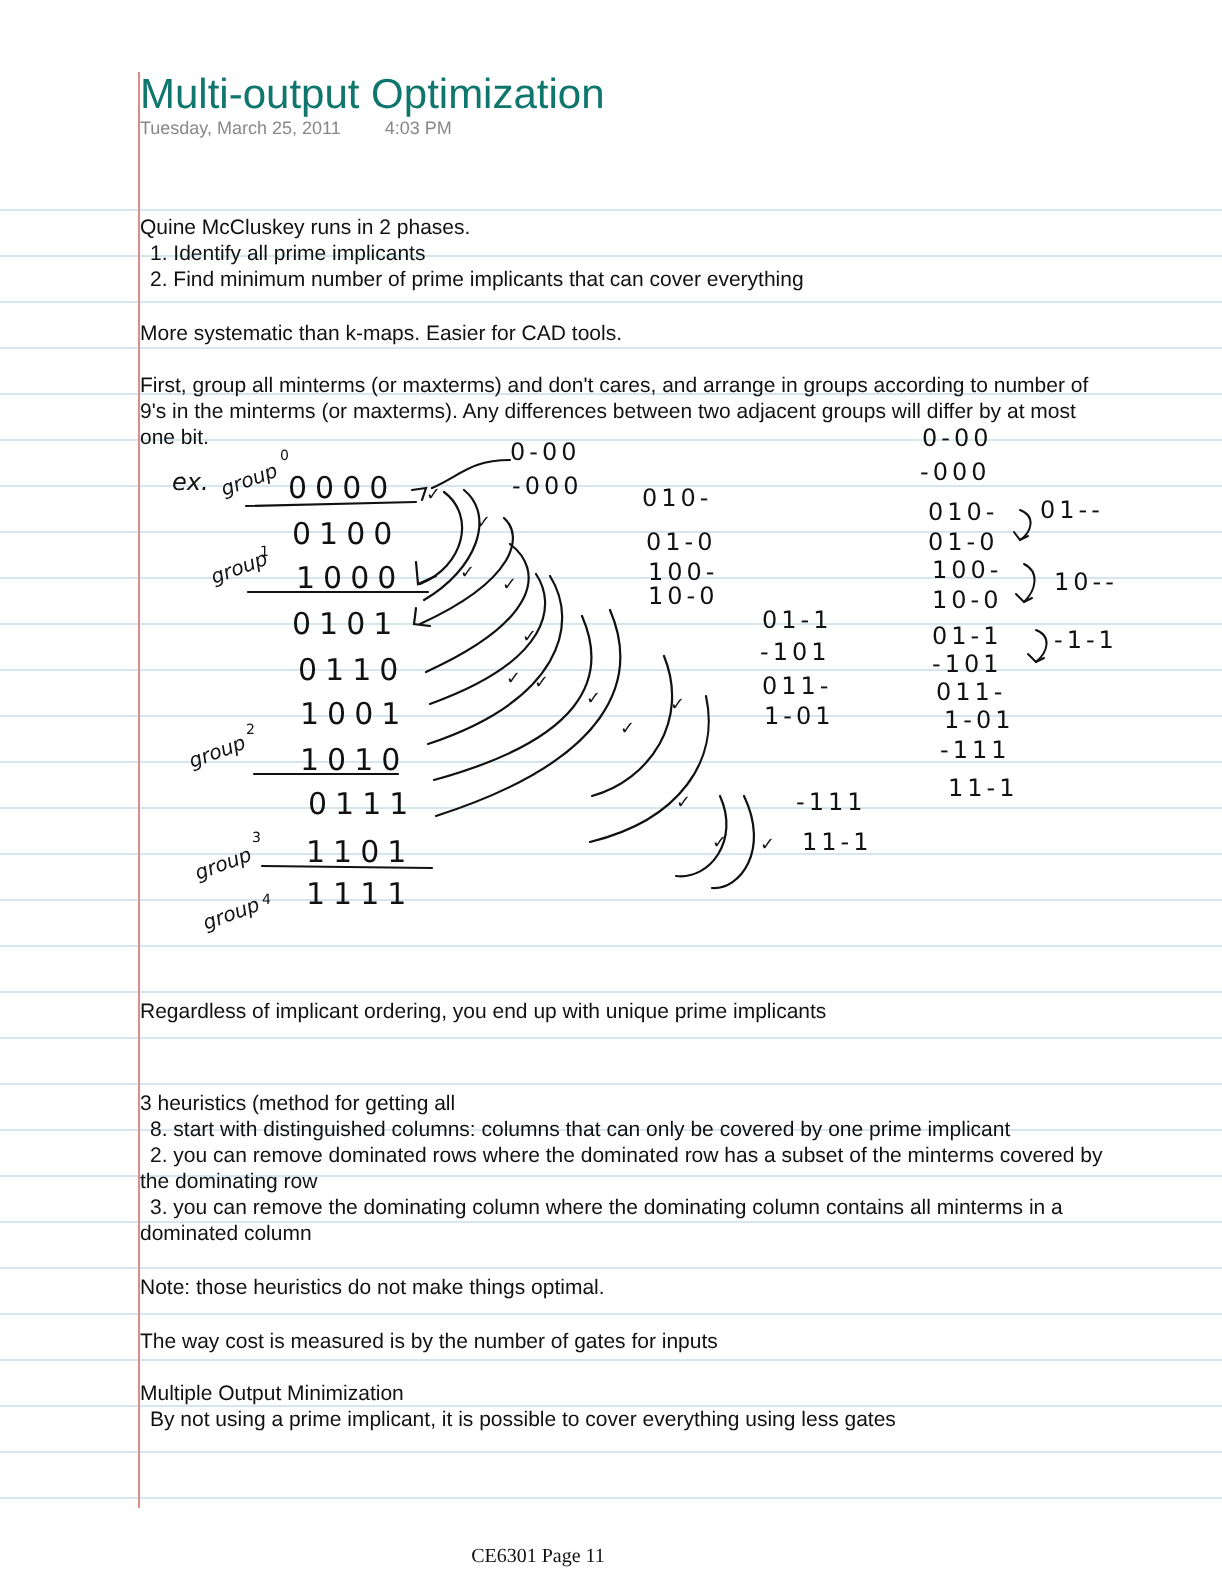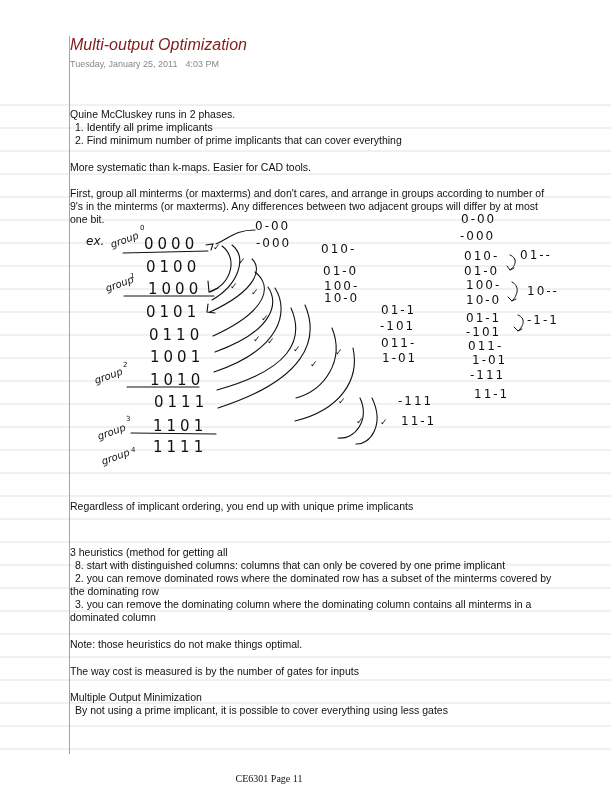--- a/index.html
+++ b/index.html
@@ -12,27 +12,27 @@
   .ruled {
     position:absolute; left:0; top:0; width:611px; height:792px;
     pointer-events:none;
   }
   .margin-line {
     position:absolute; left:69px; top:36px; width:1px; height:718px;
     background:#e08a8a;
   }
   .title {
     position:absolute; left:70px; top:36px;
-    font-size:16px; color:#7f1d1d; white-space:nowrap;font-style:italic;
+    font-size:21px; color:#0f766e; white-space:nowrap;
   }
   .date {
     position:absolute; left:70px; top:59px;
     font-size:9px; color:#888; white-space:nowrap;
   }
-  .date span.time { margin-left:8px; }
+  .date span.time { margin-left:22px; }
   .txt {
     position:absolute; left:70px; font-size:10.5px; line-height:13px;
     white-space:nowrap; color:#111;margin-top:12px;
   }
   .ind { padding-left:5px; }
   .footer {
     position:absolute; left:0; width:538px; top:773px; text-align:center;
     font-family:"Liberation Serif", "DejaVu Serif", serif; font-size:10px; color:#111;
   }
   .hw {
@@ -75,21 +75,21 @@
     <line x1="0" x2="611" y1="680" y2="680"></line>
     <line x1="0" x2="611" y1="703" y2="703"></line>
     <line x1="0" x2="611" y1="726" y2="726"></line>
     <line x1="0" x2="611" y1="749" y2="749"></line>
   </g>
 </svg>
 <div class="margin-line"></div>
 
 <div class="title">Multi-output Optimization</div>
 <div class="date">
-  <span>Tuesday, January 25, 2011</span><span class="time">4:03 PM</span>
+  <span>Tuesday, March 25, 2011</span><span class="time">4:03 PM</span>
 </div>
 
 <div class="txt" style="top:96px">Quine McCluskey runs in 2 phases.</div>
 <div class="txt ind" style="top:109px">1. Identify all prime implicants</div>
 <div class="txt ind" style="top:122px">2. Find minimum number of prime implicants that can cover everything</div>
 
 <div class="txt" style="top:149px">More systematic than k-maps.  Easier for CAD tools.</div>
 
 <div class="txt" style="top:175px">First, group all minterms (or maxterms) and don't cares, and arrange in groups according to number of</div>
 <div class="txt" style="top:188px">9's in the minterms (or maxterms).  Any differences between two adjacent groups will differ by at most</div>

